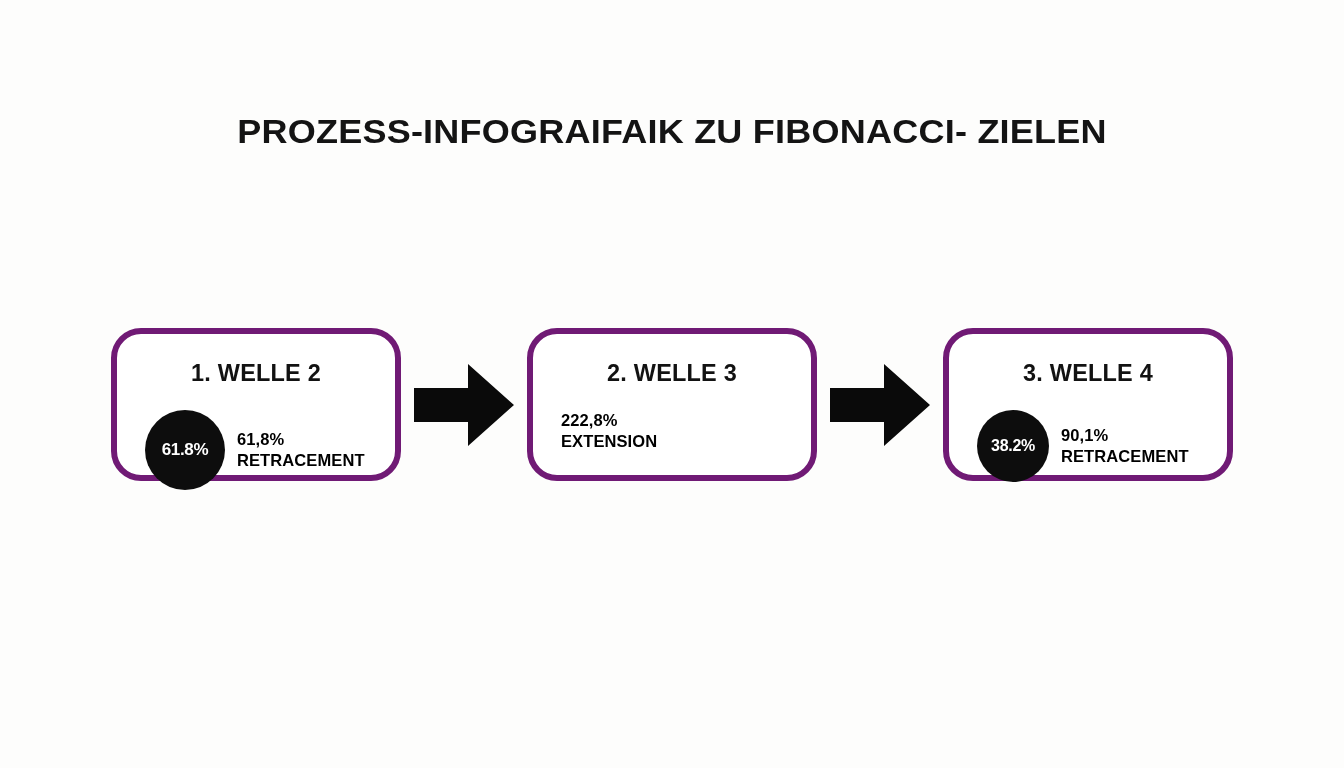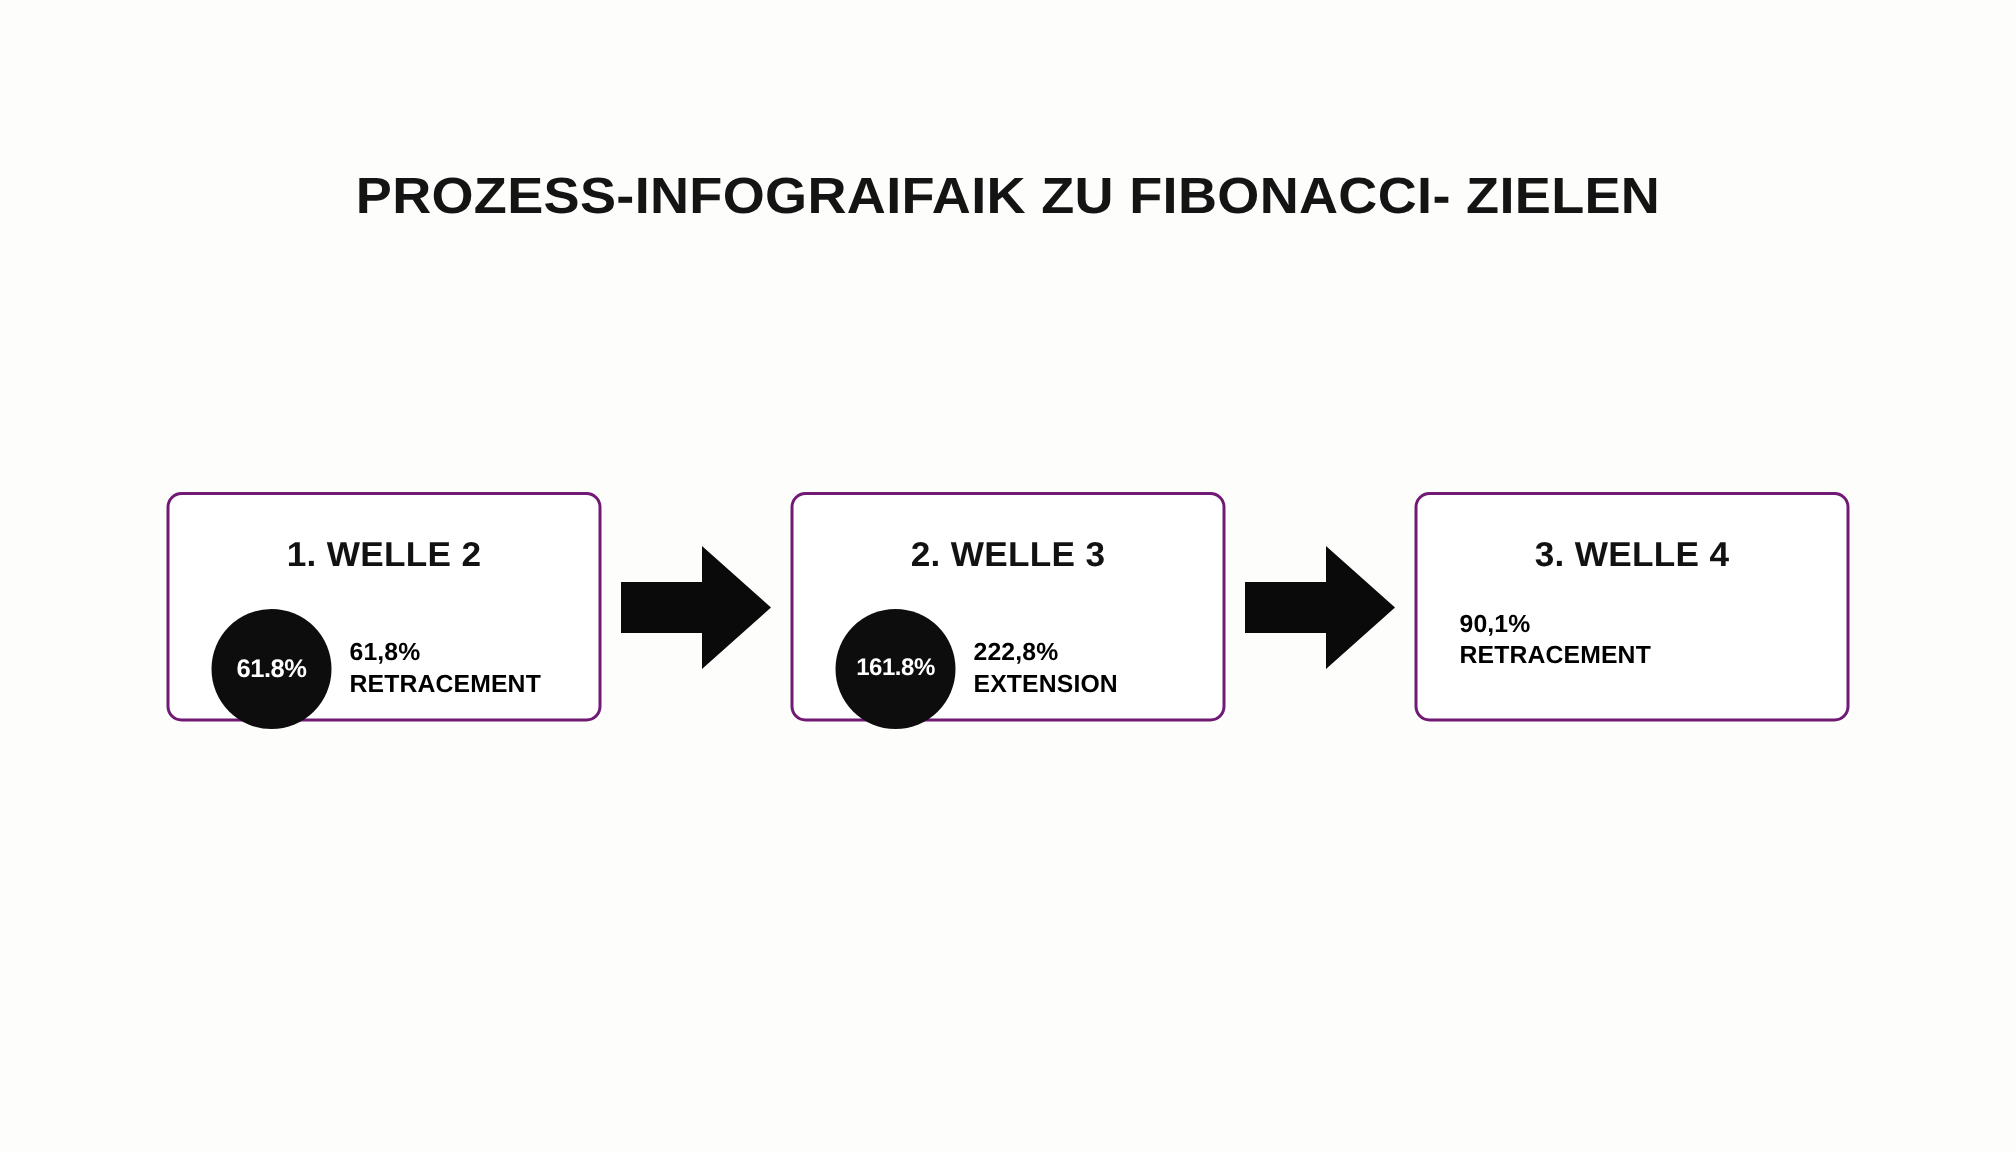--- a/index.html
+++ b/index.html
@@ -51,22 +51,22 @@
     align-items: center;
     justify-content: space-between;
   }
 
   .card {
     position: relative;
     box-sizing: border-box;
     width: 290px;
     height: 153px;
     background: #ffffff;
-    border: 2px solid #701a75;
-    border-radius: 10px;
+    border: 6px solid #701a75;
+    border-radius: 30px;
     flex: 0 0 auto;
   }
 
   .card-title {
     position: absolute;
     left: 0;
     right: 0;
     top: 26px;
     text-align: center;
     font-size: 23px;
@@ -162,37 +162,37 @@
 
     <div class="arrow">
       <svg viewBox="0 0 100 86" xmlns="http://www.w3.org/2000/svg" aria-hidden="true">
         <polygon points="0,26 54,26 54,2 100,43 54,84 54,60 0,60" fill="#0a0a0a"></polygon>
       </svg>
     </div>
 
     <div class="card">
       <div class="card-title">2. WELLE 3</div>
       <div class="card-body">
-        <div class="badge badge-lg-text">161.8%</div>
         <div class="label">
           <span class="label-value">222,8%</span>
           <span class="label-kind">EXTENSION</span>
         </div>
       </div>
     </div>
 
     <div class="arrow">
       <svg viewBox="0 0 100 86" xmlns="http://www.w3.org/2000/svg" aria-hidden="true">
         <polygon points="0,26 54,26 54,2 100,43 54,84 54,60 0,60" fill="#0a0a0a"></polygon>
       </svg>
     </div>
 
     <div class="card">
       <div class="card-title">3. WELLE 4</div>
       <div class="card-body">
+        <div class="badge badge-sm">38.2%</div>
         <div class="label">
           <span class="label-value">90,1%</span>
           <span class="label-kind">RETRACEMENT</span>
         </div>
       </div>
     </div>
 
   </div>
 </div>
 

